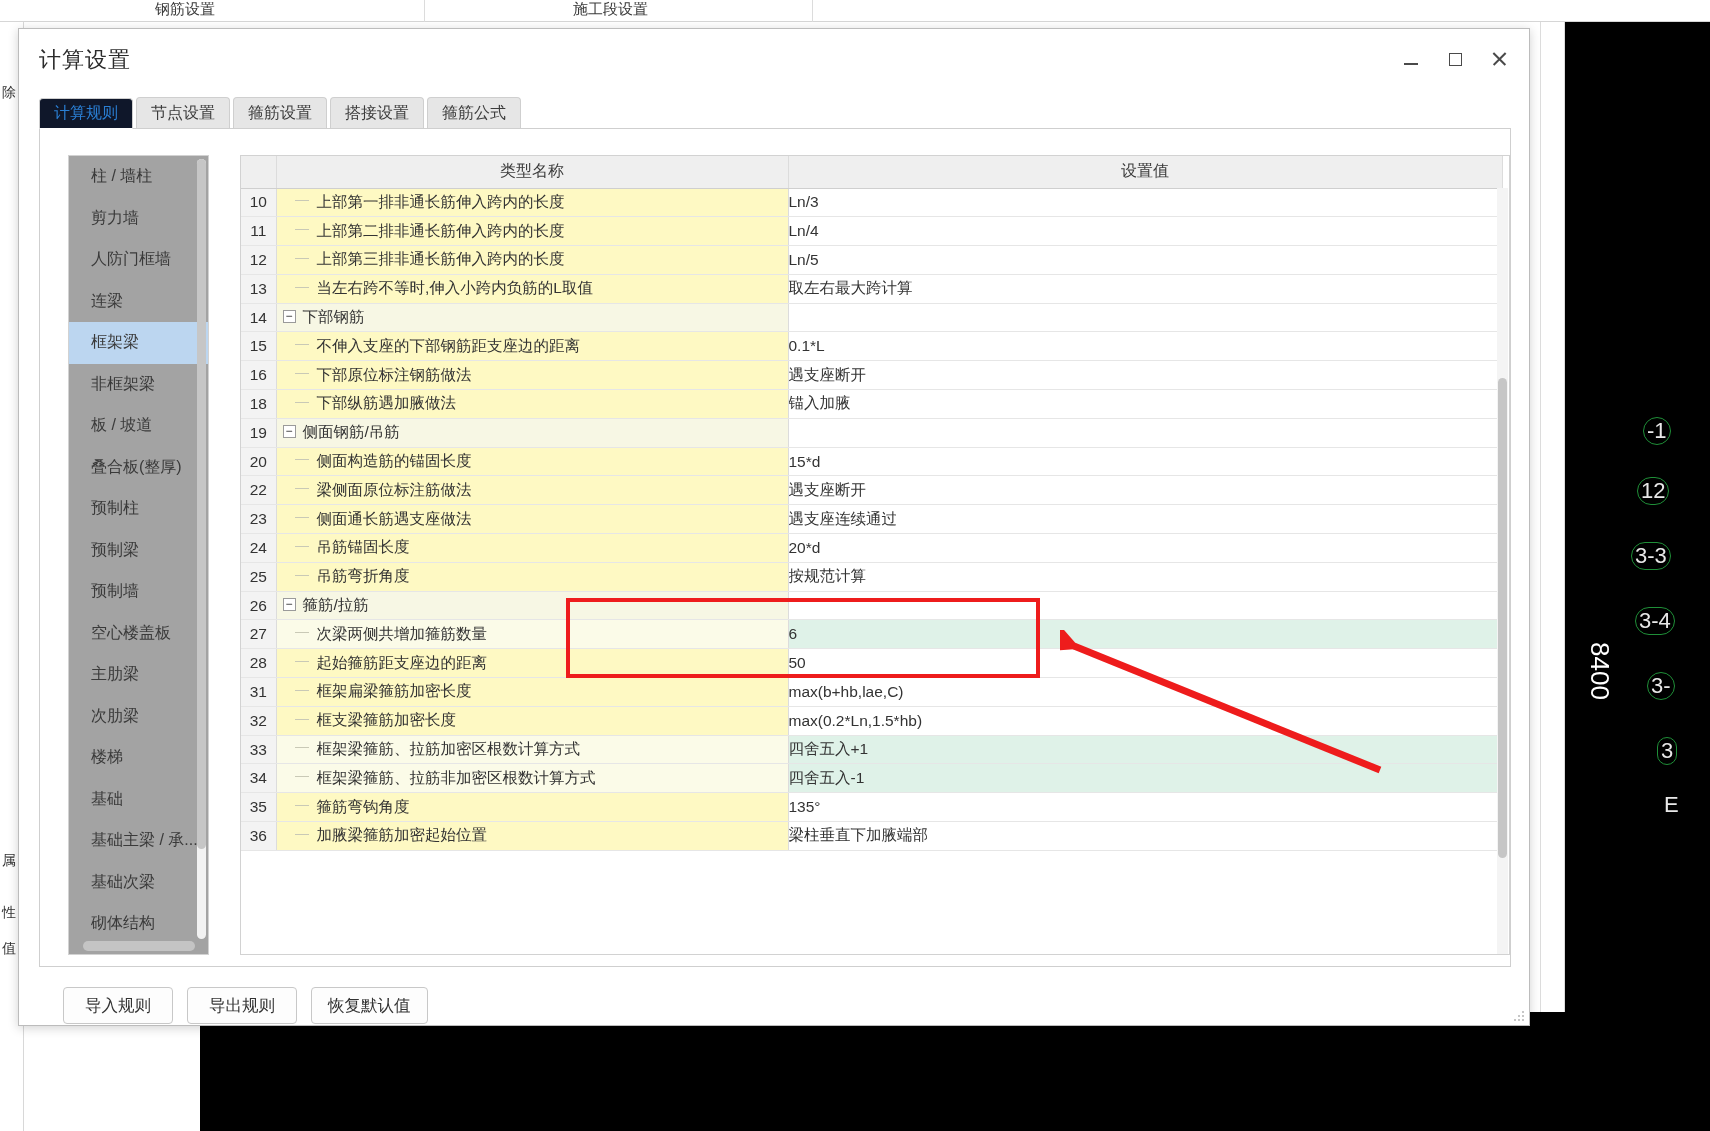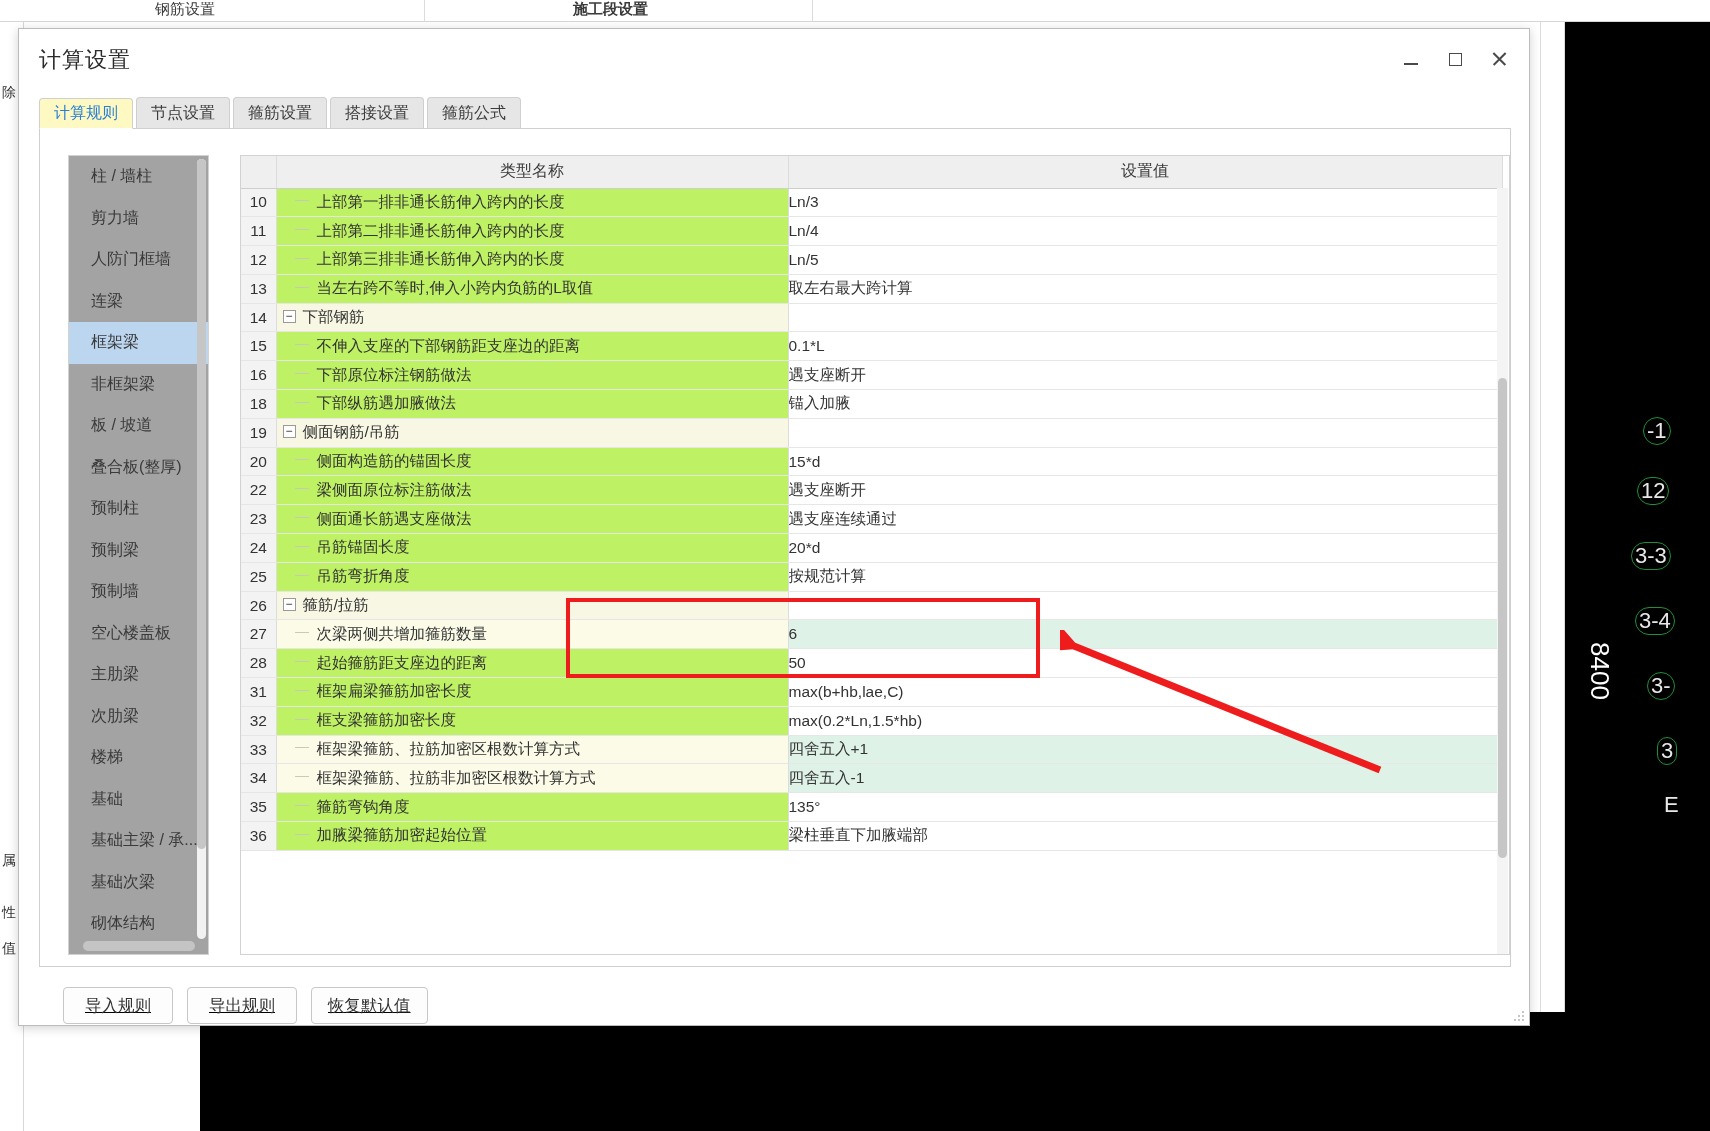--- a/index.html
+++ b/index.html
@@ -85,21 +85,21 @@
     border-bottom: 1px solid #cfcfcf; width: 1472px;
   }
   .tab {
     height: 31px; padding: 0 14px; display: flex; align-items: center;
     font-size: 16px; color: #3c3c3c; background: #e6e6e6;
     border: 1px solid #cfcfcf; border-bottom: none;
     border-radius: 4px 4px 0 0; margin-right: 3px; cursor: default;
     white-space: nowrap;
   }
   .tab.active {
-    background: #fef9c3; color: #2a7fd4; position: relative; top: 1px;
+    background: #0f172a; color: #2a7fd4; position: relative; top: 1px;
     border-bottom: 1px solid #ffffff;
   }
 
   
   #body-area {
     position: absolute; left: 20px; top: 100px; width: 1472px; height: 838px;
     border: 1px solid #cfcfcf; border-top: none; background: #ffffff;
   }
   #sidebar {
     position: absolute; left: 28px; top: 26px; width: 141px; height: 800px;
@@ -144,21 +144,21 @@
     font-size: 16px;
     margin-top: 34px;
   }
   .col-idx { width: 35px; }
   .col-name { width: 512px; }
   .col-val  { width: 714px; }
   td.idx {
     text-align: center; background: #f3f3f3; color: #555; font-size: 15px;
     border-right: 1px solid #dcdcdc;
   }
-  td.name { background: #bef264; padding-left: 6px; }
+  td.name { background: #fef9c3; padding-left: 6px; }
   td.name.group { background: #f7f7e4; }
   td.val { background: #ffffff; padding-left: 10px; }
   td.val.hl { background: #dff2e8; }
   tr.row-hl td.name { background: #fbfbe8; }
   .tree-dash {
     display: inline-block; width: 14px; border-top: 1px solid #c9c9b6;
     vertical-align: middle; margin: 0 8px 4px 18px;
   }
   .tree-box {
     display: inline-block; width: 13px; height: 13px; line-height: 11px;
@@ -170,21 +170,21 @@
   #tbl-vscroll {
     position: absolute; right: 1px; top: 32px; width: 11px; height: 766px;
     background: #f4f4f4;
   }
   #tbl-vthumb {
     position: absolute; left: 1px; top: 190px; width: 9px; height: 480px;
     background: #c6c6c6; border-radius: 5px;
   }
 
   
-  #footer { position: absolute; left: 44px; top: 958px; display: flex; gap: 14px; text-decoration: underline; }
+  #footer { position: absolute; left: 44px; top: 958px; display: flex; gap: 14px; }
   .foot-btn {
     min-width: 110px; height: 37px; padding: 0 16px;
     background: #fdfdfd; border: 1px solid #c8c8c8; border-radius: 4px;
     font-size: 16.5px; color: #333; display: flex; align-items: center;
     justify-content: center; cursor: default;
   }
   #resize-grip {
     position: absolute; right: 5px; bottom: 4px; width: 14px; height: 14px;
     opacity: .55;
   }
@@ -197,21 +197,21 @@
     position: absolute; left: 566px; top: 598px; width: 474px; height: 80px;
     border: 4px solid #ee1c1c; pointer-events: none;
   }
   #anno-arrow { position: absolute; left: 1060px; top: 630px; pointer-events: none; }
 </style>
 </head>
 <body>
 
 <div id="bg-toolbar">
   <div class="bg-tool-label" id="bgt0" style="left: 155px;">钢筋设置</div>
-  <div class="bg-tool-label" id="bgt1" style="left: 573px; font-weight: bold;">施工段设置</div>
+  <div class="bg-tool-label" id="bgt1" style="left: 573px;">施工段设置</div>
   <div class="bg-tool-sep" style="left:424px"></div>
   <div class="bg-tool-sep" style="left:812px"></div>
 </div>
 
 <div id="bg-left-panel">
   <div class="bg-left-txt" style="top:62px">除</div>
   <div class="bg-left-txt" style="top:830px">属</div>
   <div class="bg-left-txt" style="top:882px">性</div>
   <div class="bg-left-txt" style="top:918px">值</div>
 </div>

